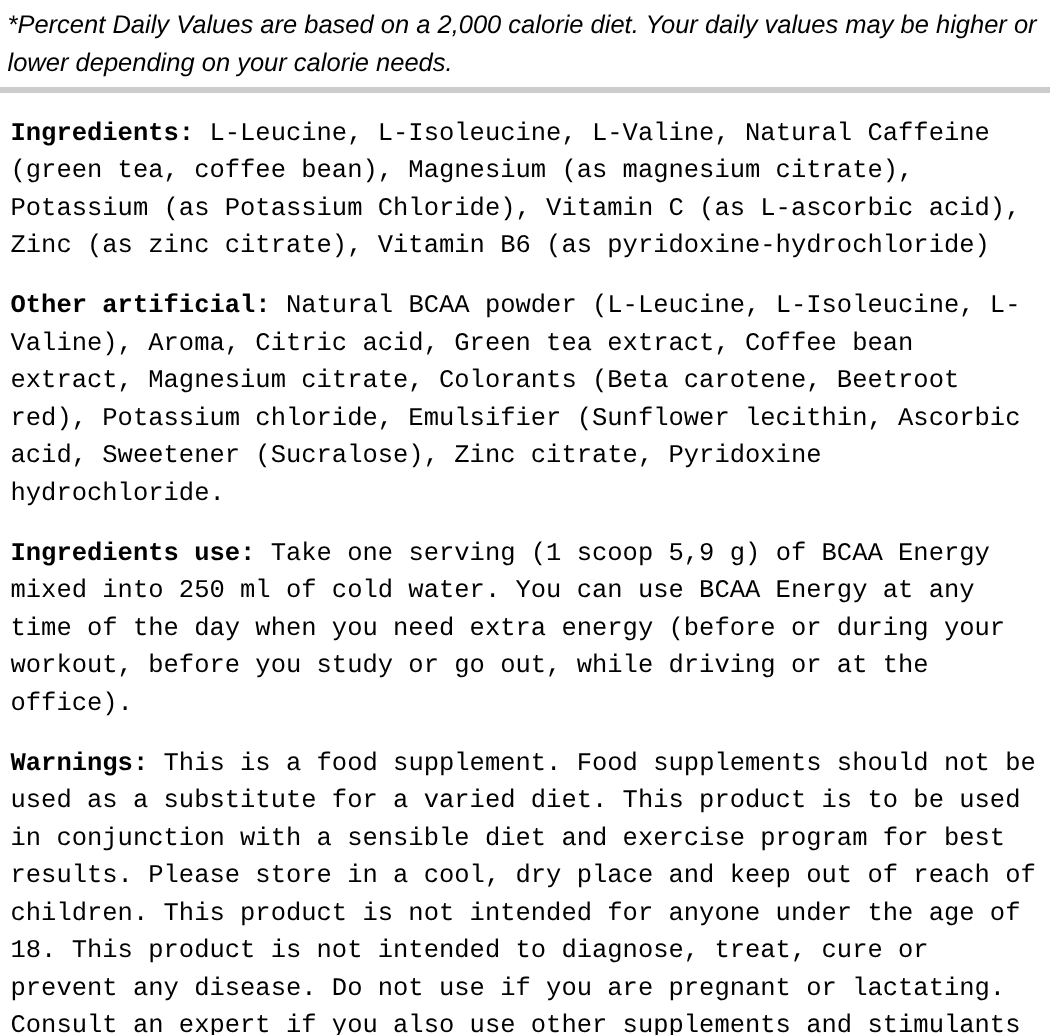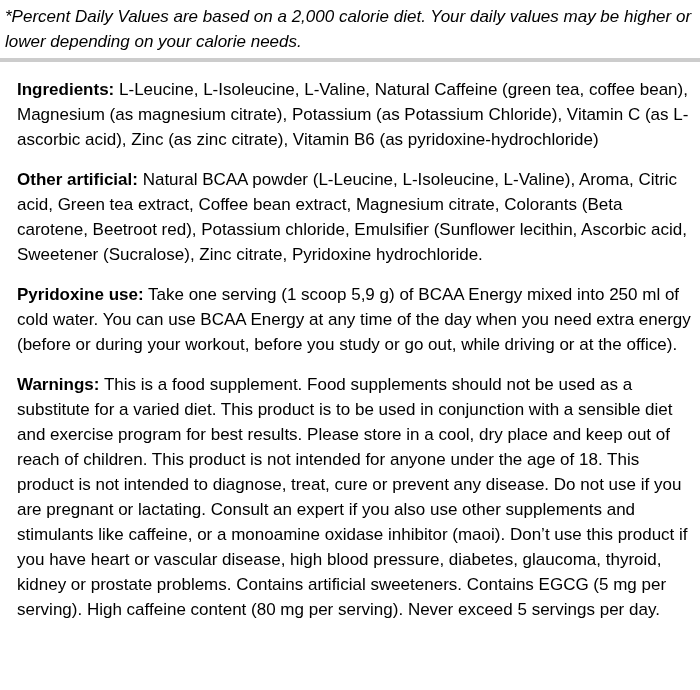--- a/index.html
+++ b/index.html
@@ -24,35 +24,36 @@
     padding-top: 2px;
     font-style: italic;
   }
   .divider {
     height: 4px;
     background: #cccccc;
     margin: 4px -5px 0 -5px; 
     border: none;
   }
   .para {
-    margin: 15px 0 0 12px;
+    margin: 15px 0 0 2px;
+    font-family: Liberation Mono, monospace;
   }
   .para:first-of-type {
     margin-top: 9px;
   }
   .para strong {
     font-weight: bold;
   }
 </style>
 </head>
 <body>
 
 <p class="footnote">*Percent Daily Values are based on a 2,000 calorie diet. Your daily values may be higher or lower depending on your calorie needs.</p>
 
 <div class="divider"></div>
 
 <p class="para"><strong>Ingredients:</strong><span> L-Leucine, L-Isoleucine, L-Valine, Natural Caffeine (green tea, coffee bean), Magnesium (as magnesium citrate), Potassium (as Potassium Chloride), Vitamin C (as L-ascorbic acid), Zinc (as zinc citrate), Vitamin B6 (as pyridoxine-hydrochloride)</span></p>
 
 <p class="para"><strong>Other artificial:</strong><span> Natural BCAA powder (L-Leucine, L-Isoleucine, L-Valine), Aroma, Citric acid, Green tea extract, Coffee bean extract, Magnesium citrate, Colorants (Beta carotene, Beetroot red), Potassium chloride, Emulsifier (Sunflower lecithin, Ascorbic acid, Sweetener (Sucralose), Zinc citrate, Pyridoxine hydrochloride.</span></p>
 
-<p class="para"><strong>Pyridoxine use:</strong><span> Take one serving (1 scoop 5,9 g) of BCAA Energy mixed into 250 ml of cold water. You can use BCAA Energy at any time of the day when you need extra energy (before or during your workout, before you study or go out, while driving or at the office).</span></p>
+<p class="para"><strong>Ingredients use:</strong><span> Take one serving (1 scoop 5,9 g) of BCAA Energy mixed into 250 ml of cold water. You can use BCAA Energy at any time of the day when you need extra energy (before or during your workout, before you study or go out, while driving or at the office).</span></p>
 
 <p class="para"><strong>Warnings:</strong><span> This is a food supplement. Food supplements should not be used as a substitute for a varied diet. This product is to be used in conjunction with a sensible diet and exercise program for best results. Please store in a cool, dry place and keep out of reach of children. This product is not intended for anyone under the age of 18. This product is not intended to diagnose, treat, cure or prevent any disease. Do not use if you are pregnant or lactating. Consult an expert if you also use other supplements and stimulants like caffeine, or a monoamine oxidase inhibitor (maoi). Don’t use this product if you have heart or vascular disease, high blood pressure, diabetes, glaucoma, thyroid, kidney or prostate problems. Contains artificial sweeteners. Contains EGCG (5 mg per serving). High caffeine content (80 mg per serving). Never exceed 5 servings per day.</span></p>
 
 </body></html>

